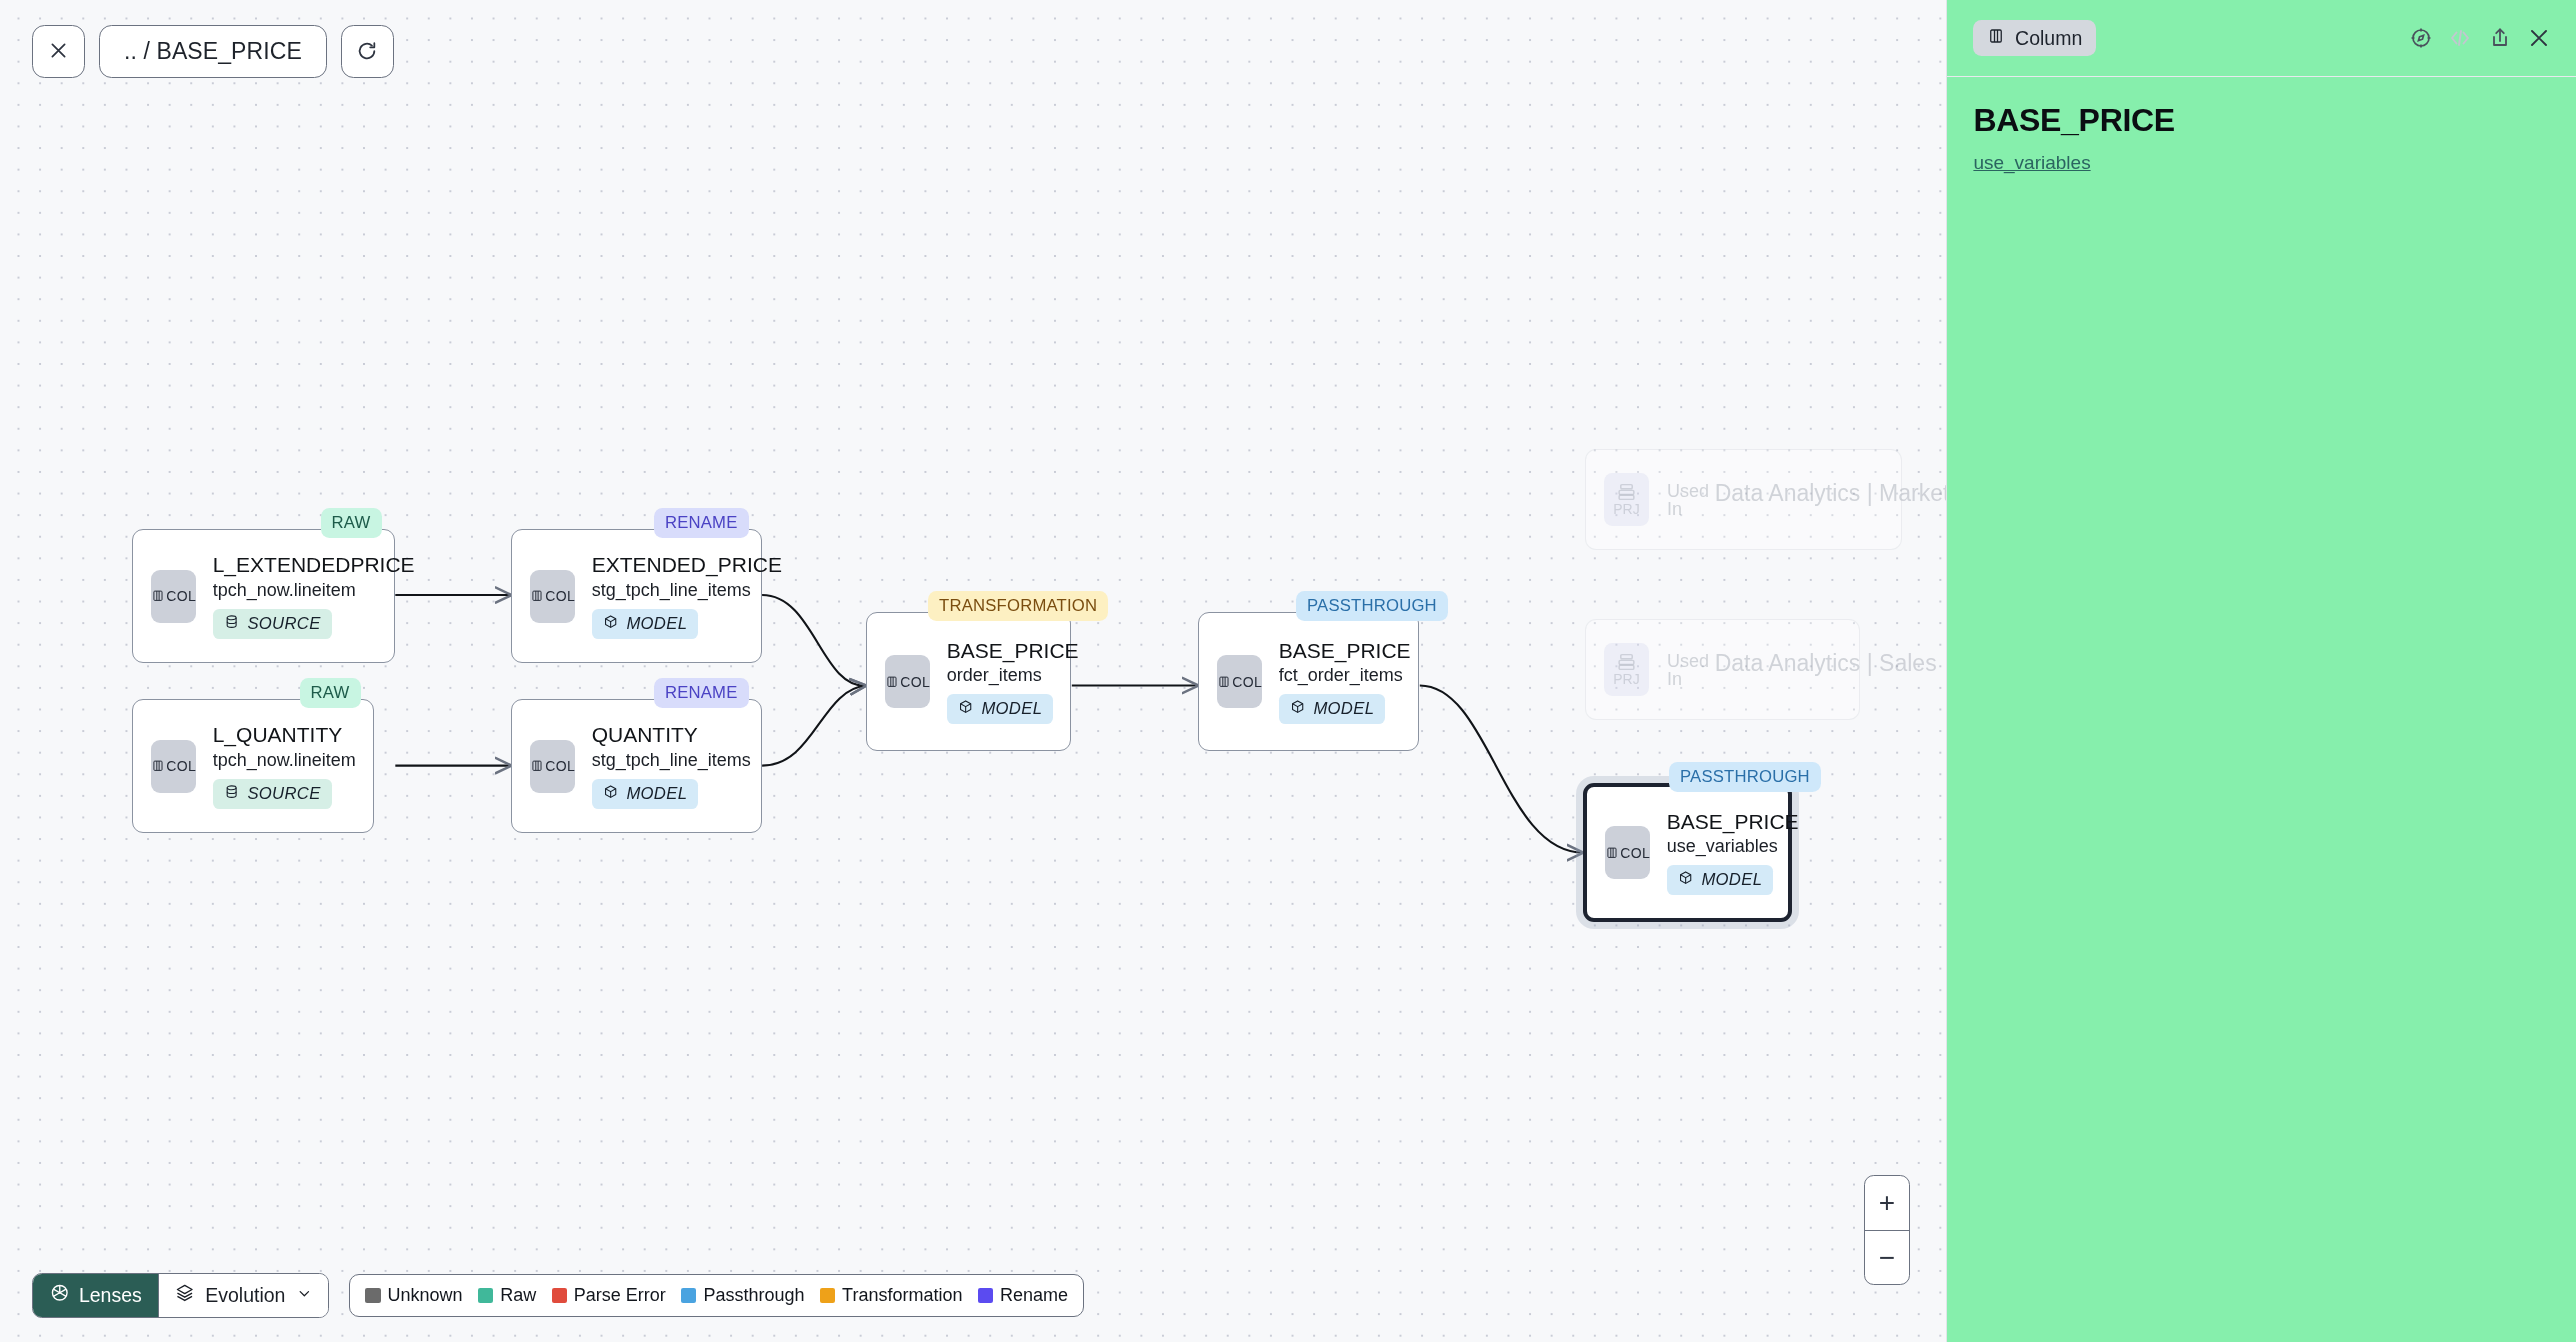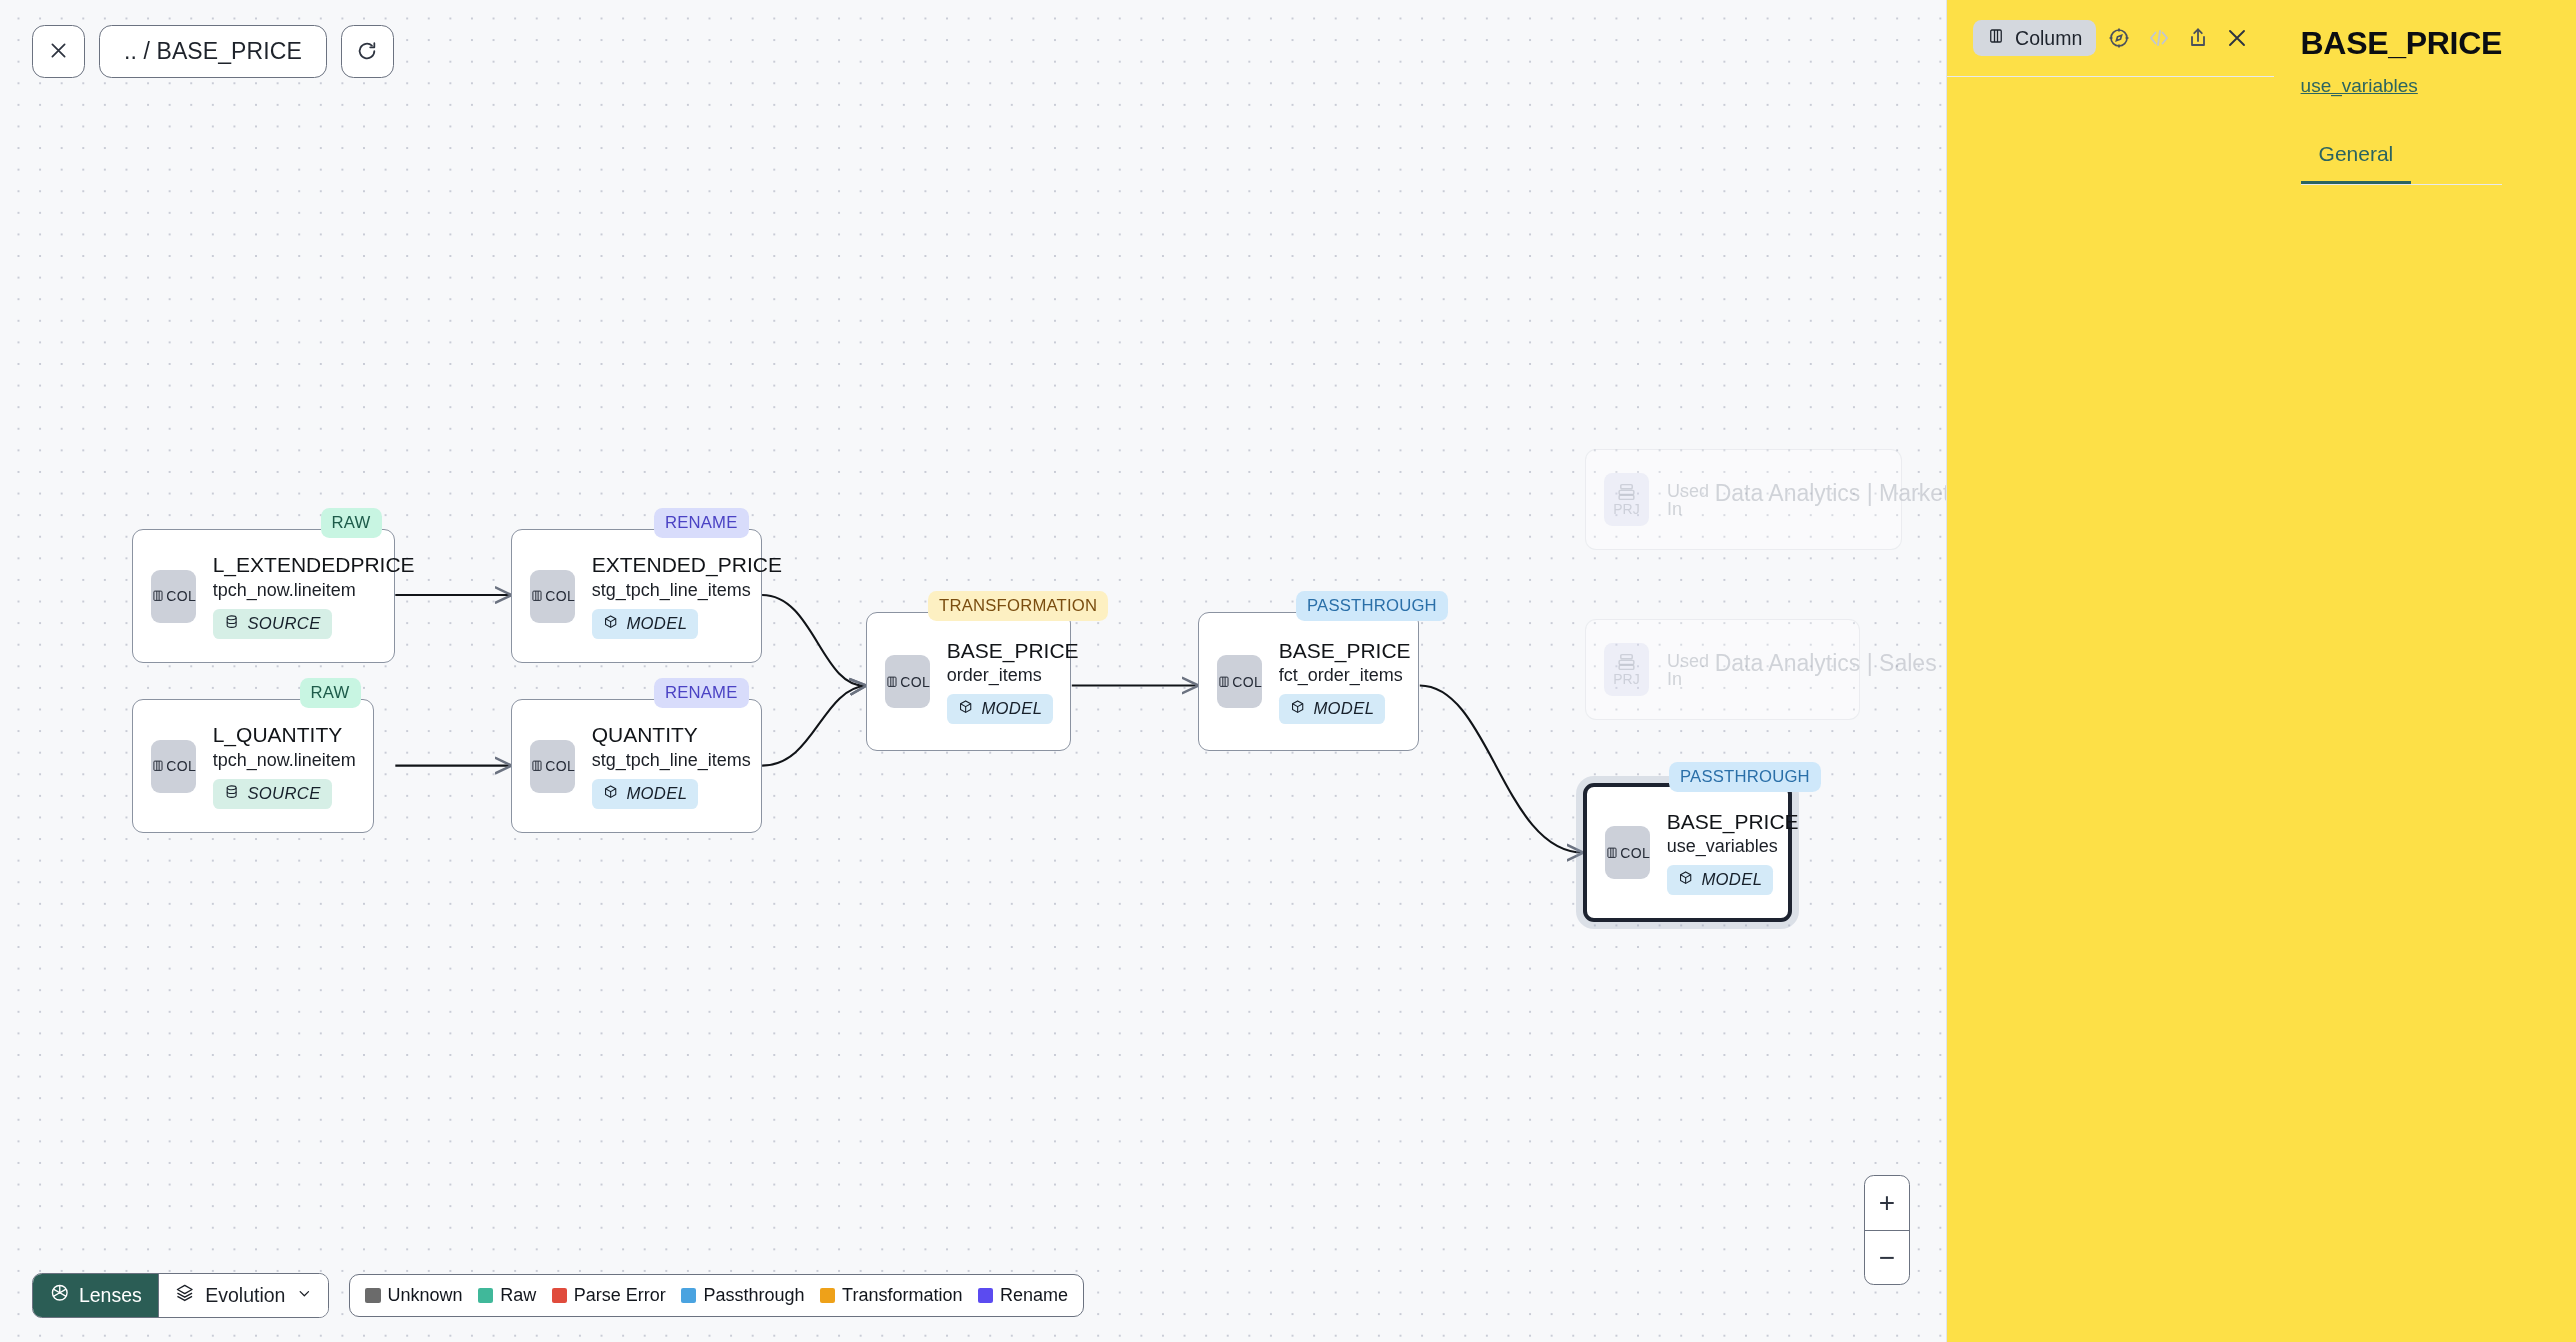--- a/index.html
+++ b/index.html
@@ -130,23 +130,23 @@
     z-index: 40; overflow: hidden;
   }
   .zoomctl div {
     height: 54px; display: flex; align-items: center; justify-content: center;
     font-size: 28px; color: #2e3440; cursor: pointer; line-height: 1;
   }
   .zoomctl div + div { border-top: 1.4px solid #6b7280; }
 
   
   .panel {
-    width: 630px; height: 1343px; background: #fde047;
+    width: 630px; height: 1343px; background: #86efac;
     border-left: 1.4px solid #e2e5ea;
-    display: flex; flex-direction: row; flex: 0 0 auto;
+    display: flex; flex-direction: column; flex: 0 0 auto;
   }
   .panel-head {
     height: 77px; display: flex; align-items: center;
     padding: 0 25px 0 26.4px; border-bottom: 1.4px solid #e7eaee; gap: 11px;
   }
   .col-badge {
     display: flex; align-items: center; gap: 9.7px;
     background: #d4d8de; border-radius: 8.4px;
     padding: 6.3px 14px; font-size: 19.5px; color: #1d232c; cursor: pointer;
   }
@@ -550,20 +550,17 @@
           <svg width="24" height="24" viewBox="0 0 24 24" fill="none" stroke="#2e3440" stroke-width="1.9" stroke-linecap="round">
               <path d="M5 5 L19 19 M19 5 L5 19"></path>
             </svg>
         </span>
       </div>
     </div>
 
     <div class="panel-body">
       <div class="panel-title">BASE_PRICE</div>
       <a class="panel-link">use_variables</a>
-      <div class="tabs">
-        <div class="tab">General</div>
-      </div>
     </div>
 
   </div>
 </div>
 
 
 </body></html>

